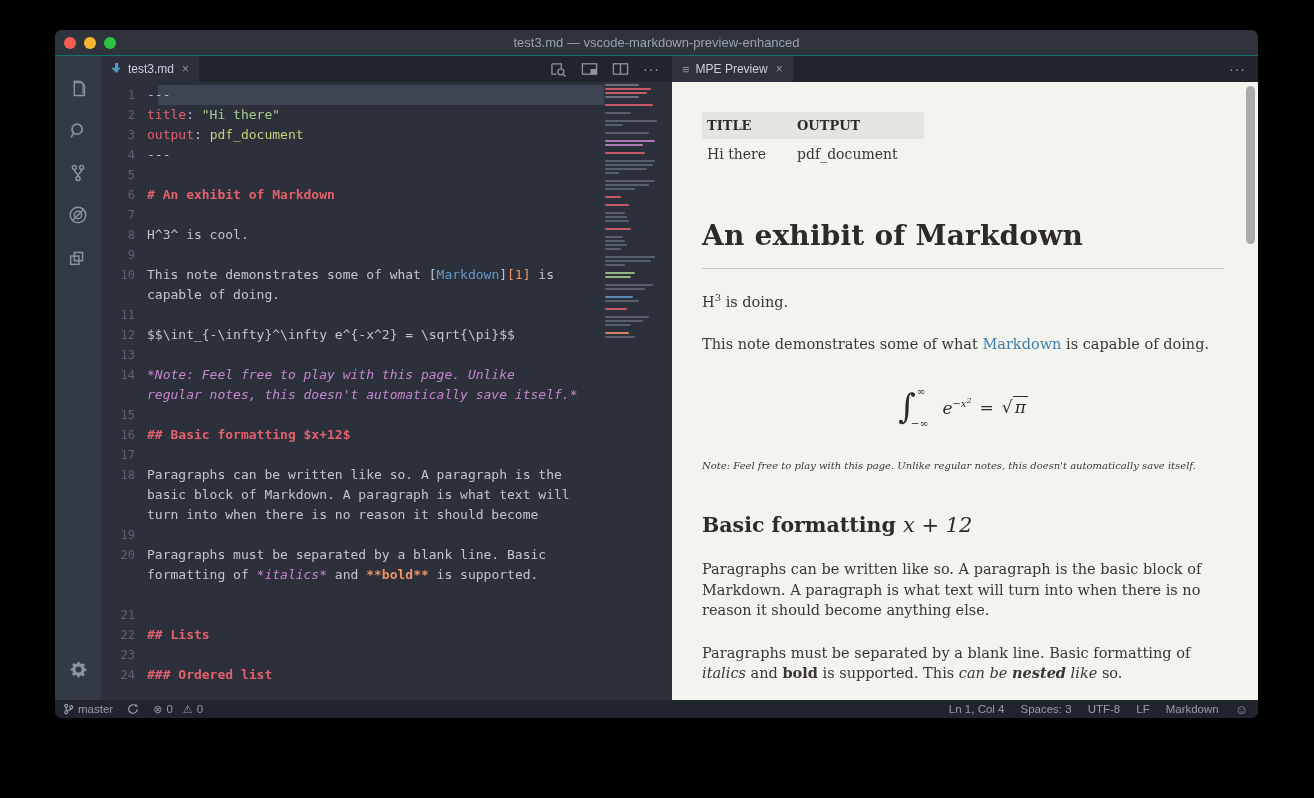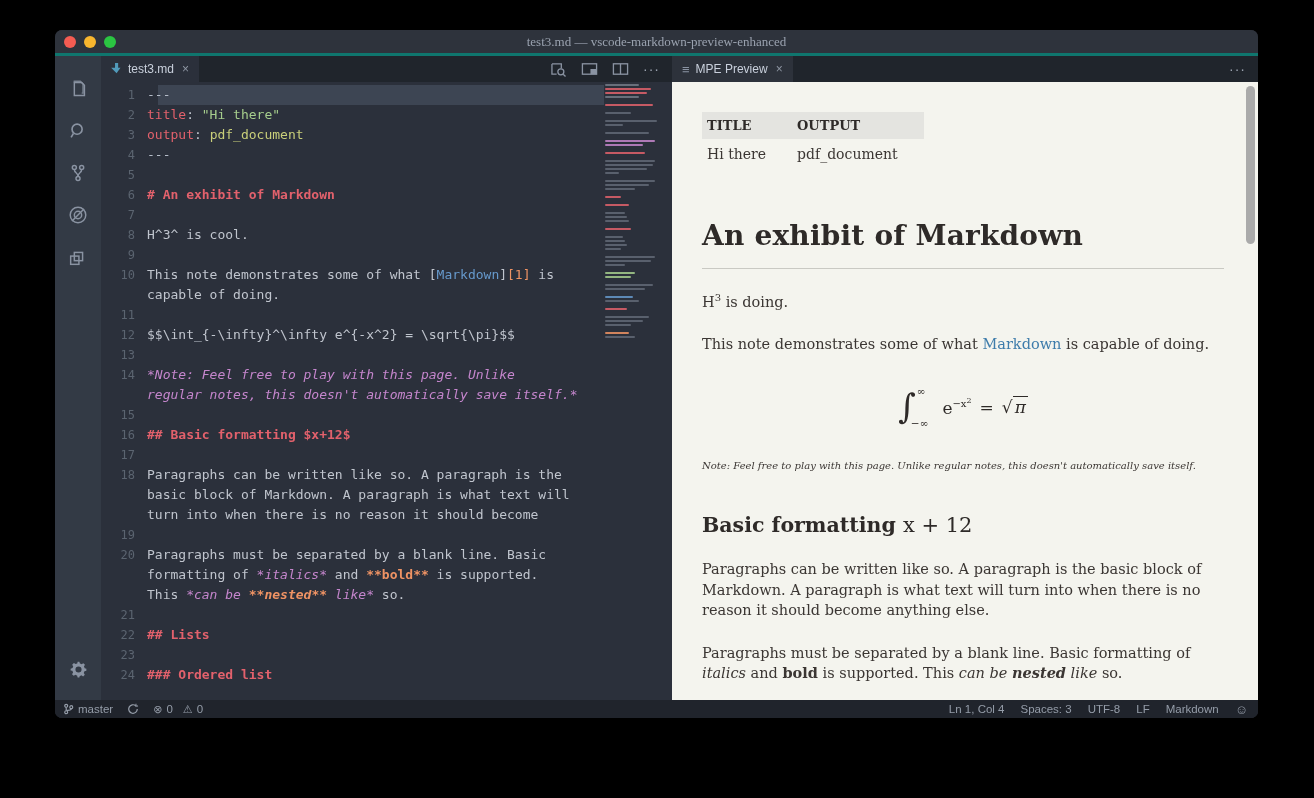--- a/index.html
+++ b/index.html
@@ -6,21 +6,21 @@
   html,body { width:1314px; height:798px; background:#000; overflow:hidden;
     font-family:"Liberation Sans", sans-serif; }
   .stage { position:absolute; inset:0; background:#000; }
 
   .window { position:absolute; left:55px; top:30px; width:1203px; height:688px;
     border-radius:7px; overflow:hidden; background:#2b303b;
     box-shadow:0 25px 70px rgba(0,0,0,.65); display:flex; flex-direction:column; }
 
   
   .titlebar { height:26px; background:#2e333c; display:flex; align-items:center;
-    position:relative; flex:0 0 auto; border-bottom:3px solid #0f766e;font-family:Liberation Serif, serif; }
+    position:relative; flex:0 0 auto; border-bottom:1px solid #0f766e; }
   .traffic { display:flex; gap:8px; margin-left:9px; }
   .tl { width:12px; height:12px; border-radius:50%; }
   .tl.red { background:#f55c52; } .tl.yellow { background:#f8b62e; } .tl.green { background:#2bc542; }
   .win-title { position:absolute; left:0; right:0; text-align:center; font-size:13px;
     color:#9aa2af; pointer-events:none; }
 
   
   .main { flex:1 1 auto; display:flex; min-height:0; }
 
   .activitybar { width:46px; background:#333a45; display:flex; flex-direction:column;
@@ -88,21 +88,21 @@
   a.pv-link { color:#3e7cab; text-decoration:none; cursor:pointer; }
 
   .math-display { margin-top:26px; text-align:center; color:#2e2a28; font-size:17px; height:52px;
     display:flex; align-items:center; justify-content:center; }
   .mi-wrap { display:inline-flex; align-items:center; }
   .int-sign { font-size:34px; font-style:italic; line-height:1; transform:translateY(-1px); }
   .int-lims { display:inline-flex; flex-direction:column; justify-content:space-between; height:44px;
     font-size:10.5px; margin-left:1px; }
   .int-lims .top { align-self:flex-start; }
   .int-lims .bot { align-self:flex-start; transform:translateX(-6px); }
-  .math-it { font-family:"DejaVu Serif", serif; }
+  .math-it { font-style:italic; font-family:"DejaVu Serif", serif; }
   .m-sup { font-size:10px; vertical-align:super; }
   .sqrt-rad { border-top:1.4px solid #2e2a28; padding:0 2px; font-style:italic; }
   .m-eq { margin:0 8px; }
   .m-body { margin-left:8px; }
 
   p.pv-note { font-style:italic; font-size:10px; line-height:1.42; margin-top:26px; }
 
   h2.pv { font-size:20.5px; font-weight:bold; color:#2e2a28; margin-top:40px; }
   h2.pv .math-it { font-weight:normal; font-size:21px; }
 
@@ -304,21 +304,20 @@
               <div class="code-row">
                 <div class="gutter">20</div>
                 <div class="codecell"><span class="tk-txt">Paragraphs must be separated by a blank line. Basic</span></div>
               </div>
               <div class="code-row">
                 <div class="gutter"></div>
                 <div class="codecell"><span class="tk-txt">formatting of </span><span class="tk-em">*italics*</span><span class="tk-txt"> and </span><span class="tk-bold">**bold**</span><span class="tk-txt"> is supported.</span></div>
               </div>
               <div class="code-row">
                 <div class="gutter"></div>
-                <div class="codecell"><span class="tk-txt">This </span><span class="tk-em">*can be </span><span class="tk-boldem">**nested**</span><span class="tk-em"> like*</span><span class="tk-txt"> so.</span></div>
               </div>
               <div class="code-row">
                 <div class="gutter">21</div>
                 <div class="codecell"></div>
               </div>
               <div class="code-row">
                 <div class="gutter">22</div>
                 <div class="codecell"><span class="tk-head">## Lists</span></div>
               </div>
               <div class="code-row">

